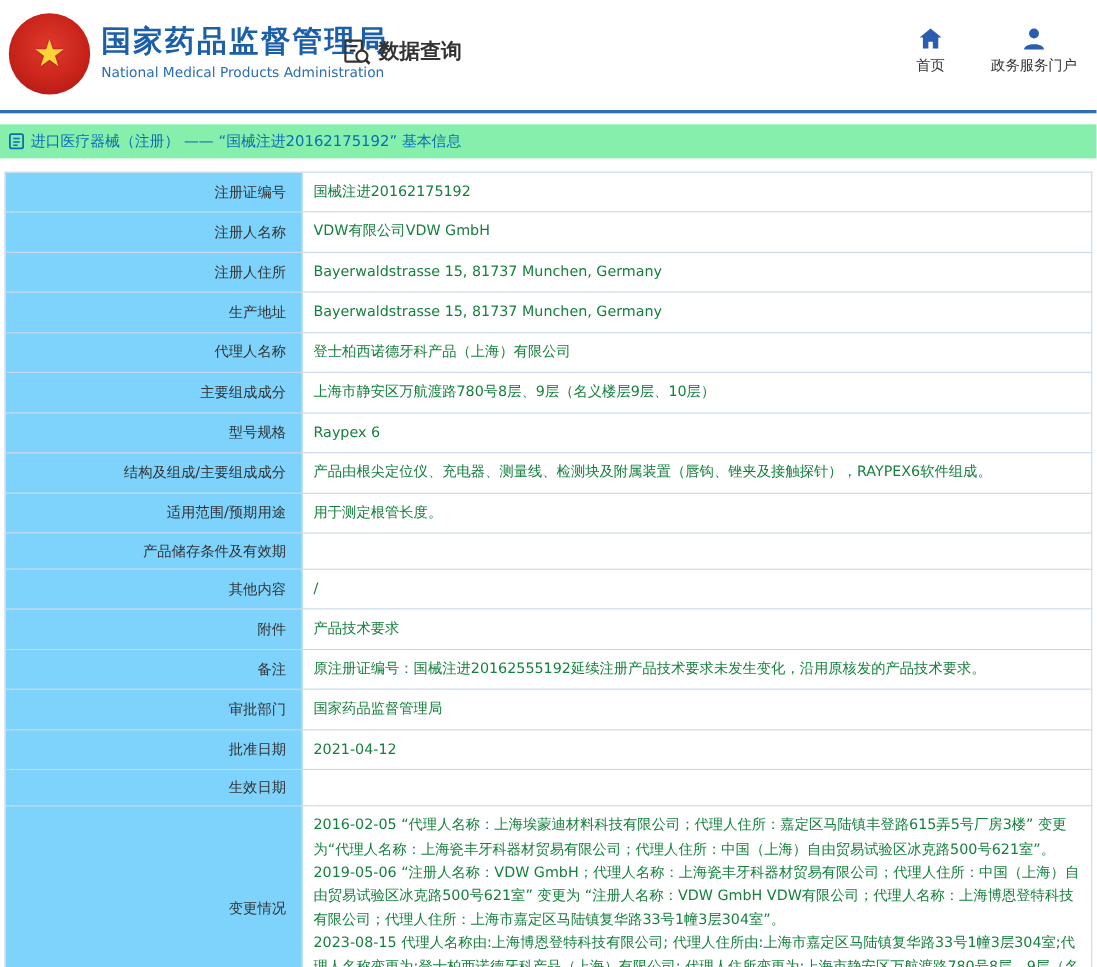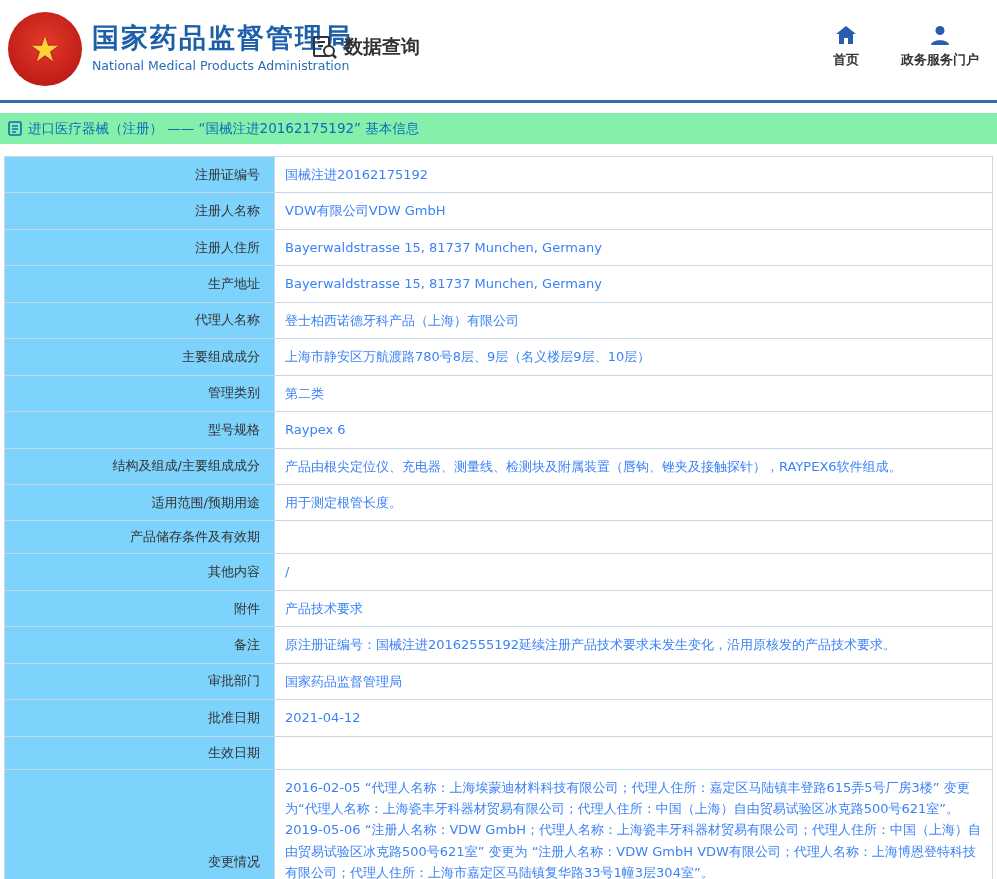--- a/index.html
+++ b/index.html
@@ -53,21 +53,21 @@
     cursor: pointer;
   }
   .query-entry .q-label {
     font-size: 19px;
     font-weight: bold;
     color: #333;
   }
   .top-nav {
     position: absolute;
     right: 18px; top: 24px;
-    display: flex; gap: 42px; font-weight: bold;
+    display: flex; gap: 42px;
   }
   .nav-item {
     display: flex; flex-direction: column; align-items: center;
     gap: 5px; cursor: pointer;
   }
   .nav-item .nav-label { font-size: 13px; color: #333; white-space: nowrap; }
 
   .blue-line { height: 3px; background: #2f6eb5; }
 
   
@@ -98,21 +98,21 @@
   }
   td.label-cell {
     width: 270px;
     text-align: right;
     padding: 7px 14px 7px 6px;
     color: #333;
     background: #7dd3fc;
   }
   td.value-cell {
     padding: 7px 10px;
-    color: #3b82f6;
+    color: #15803d;
     white-space: pre-line;
     line-height: 1.65;
   }
 
   .icon-svg { display: block; }
 </style>
 </head>
 <body>
 
 <div class="header">
@@ -192,24 +192,20 @@
     </tr>
     <tr>
       <td class="label-cell">代理人名称</td>
       <td class="value-cell">登士柏西诺德牙科产品（上海）有限公司</td>
     </tr>
     <tr>
       <td class="label-cell">主要组成成分</td>
       <td class="value-cell">上海市静安区万航渡路780号8层、9层（名义楼层9层、10层）</td>
     </tr>
     <tr>
-      <td class="label-cell">管理类别</td>
-      <td class="value-cell">第二类</td>
-    </tr>
-    <tr>
       <td class="label-cell">型号规格</td>
       <td class="value-cell">Raypex 6</td>
     </tr>
     <tr>
       <td class="label-cell">结构及组成/主要组成成分</td>
       <td class="value-cell">产品由根尖定位仪、充电器、测量线、检测块及附属装置（唇钩、锉夹及接触探针），RAYPEX6软件组成。</td>
     </tr>
     <tr>
       <td class="label-cell">适用范围/预期用途</td>
       <td class="value-cell">用于测定根管长度。</td>

